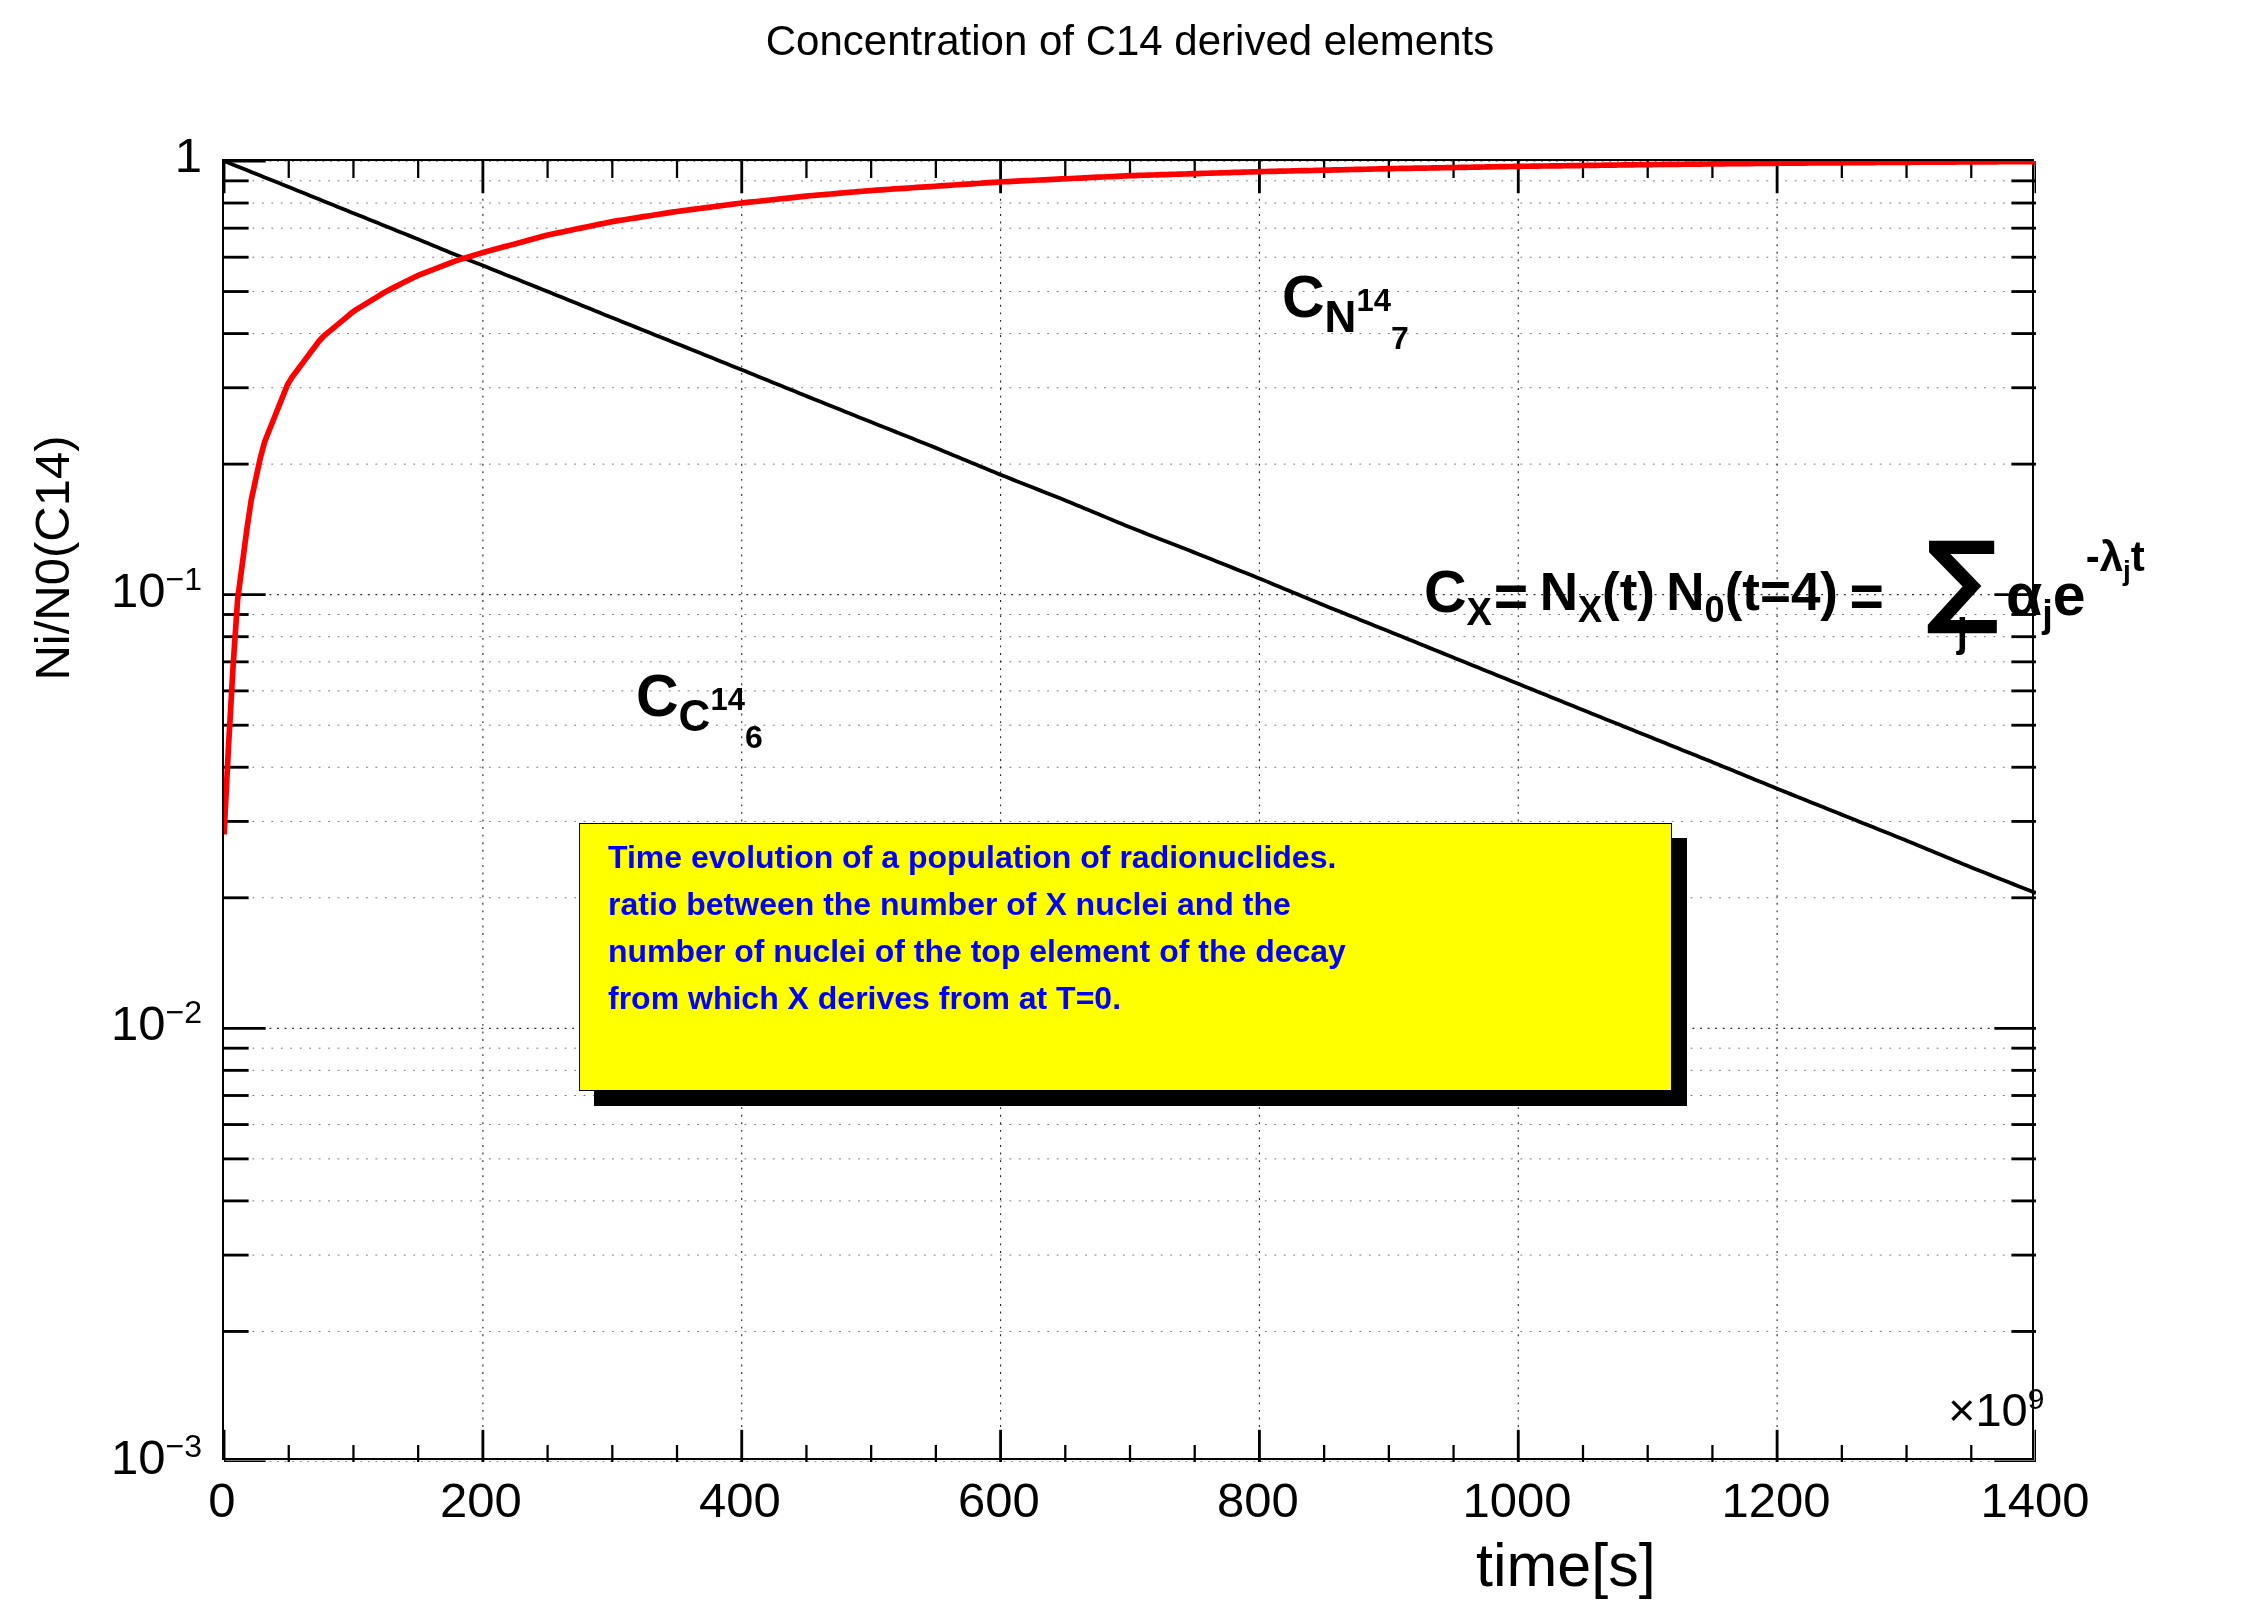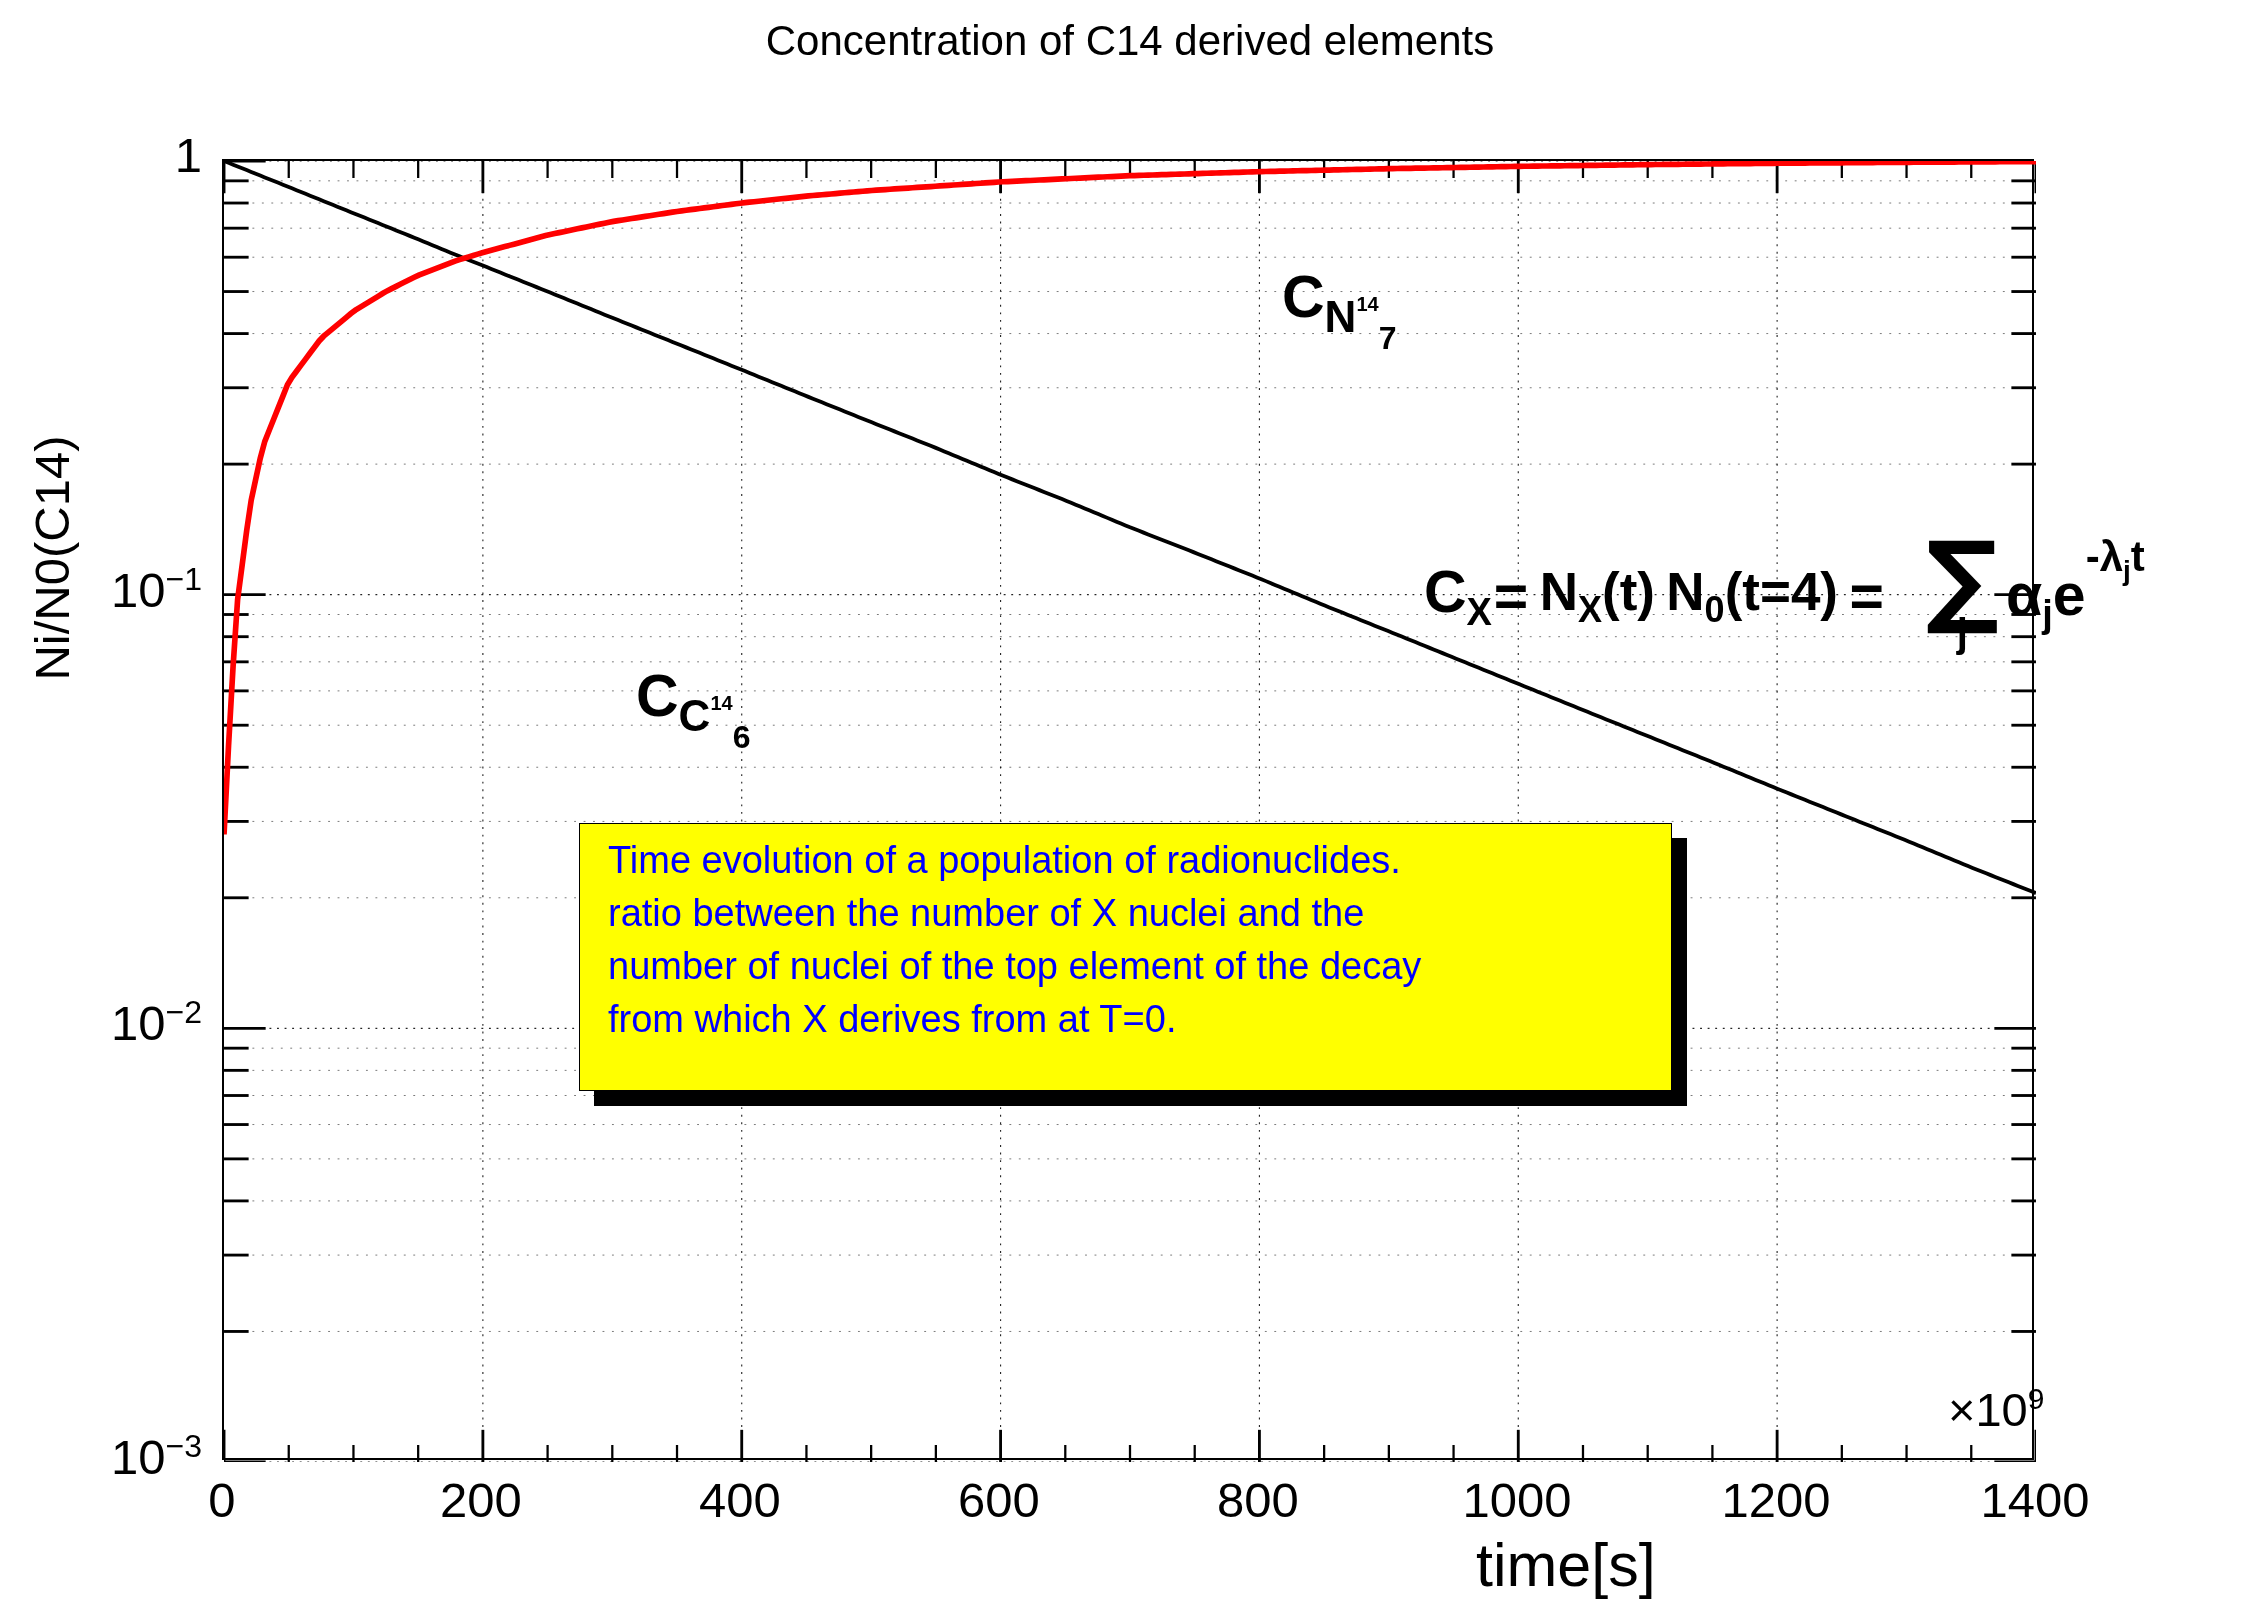--- a/index.html
+++ b/index.html
@@ -42,21 +42,21 @@
     position:absolute;font-size:49px;color:#000;text-align:center;white-space:nowrap;
   }
 
   
   .curvelabel{
     position:absolute;font-weight:bold;color:#000;white-space:nowrap;
     font-family:"Liberation Sans",sans-serif;
   }
   .curvelabel .big{font-size:59px;}
   .curvelabel .sub{font-size:44px;position:relative;top:15px;}
-  .curvelabel .sub sup{font-size:20px;vertical-align:super;top:-5.7px;position:relative;}
+  .curvelabel .sub sup{font-size:31px;vertical-align:super;top:-5.7px;position:relative;}
   .curvelabel .sub sub{font-size:32px;vertical-align:sub;position:relative;top:7.6px;}
 
   
   #formula{
     position:absolute;left:1424px;top:539px;color:#000;font-weight:bold;
     font-size:53px;display:flex;align-items:center;white-space:nowrap;
   }
   #formula .cx{font-size:59px;}
   #formula .cx sub{font-size:38px;}
   #formula .eq{font-size:59px;margin:0 1.9px;}
@@ -76,21 +76,21 @@
   
   #noteshadow{
     position:absolute;left:594px;top:838px;width:1093px;height:268px;background:#000;
   }
   #notebox{
     position:absolute;left:579px;top:823px;width:1093px;height:268px;
     background:#ffff00;border:1.9px solid #000;box-sizing:border-box;
     padding:17px 28px 0 28px;
   }
   #notebox p{
-    margin:0 0 15px 0;color:#0000ff;font-weight:normal;font-size:38px;
+    margin:0 0 15px 0;color:#0000ff;font-weight:bold;font-size:32px;
     line-height:1.0;font-family:"Liberation Sans",sans-serif;
   }
 </style>
 </head>
 <body>
 
 <div id="canvas">
 
   <div class="title">Concentration of C14 derived elements</div>
 

